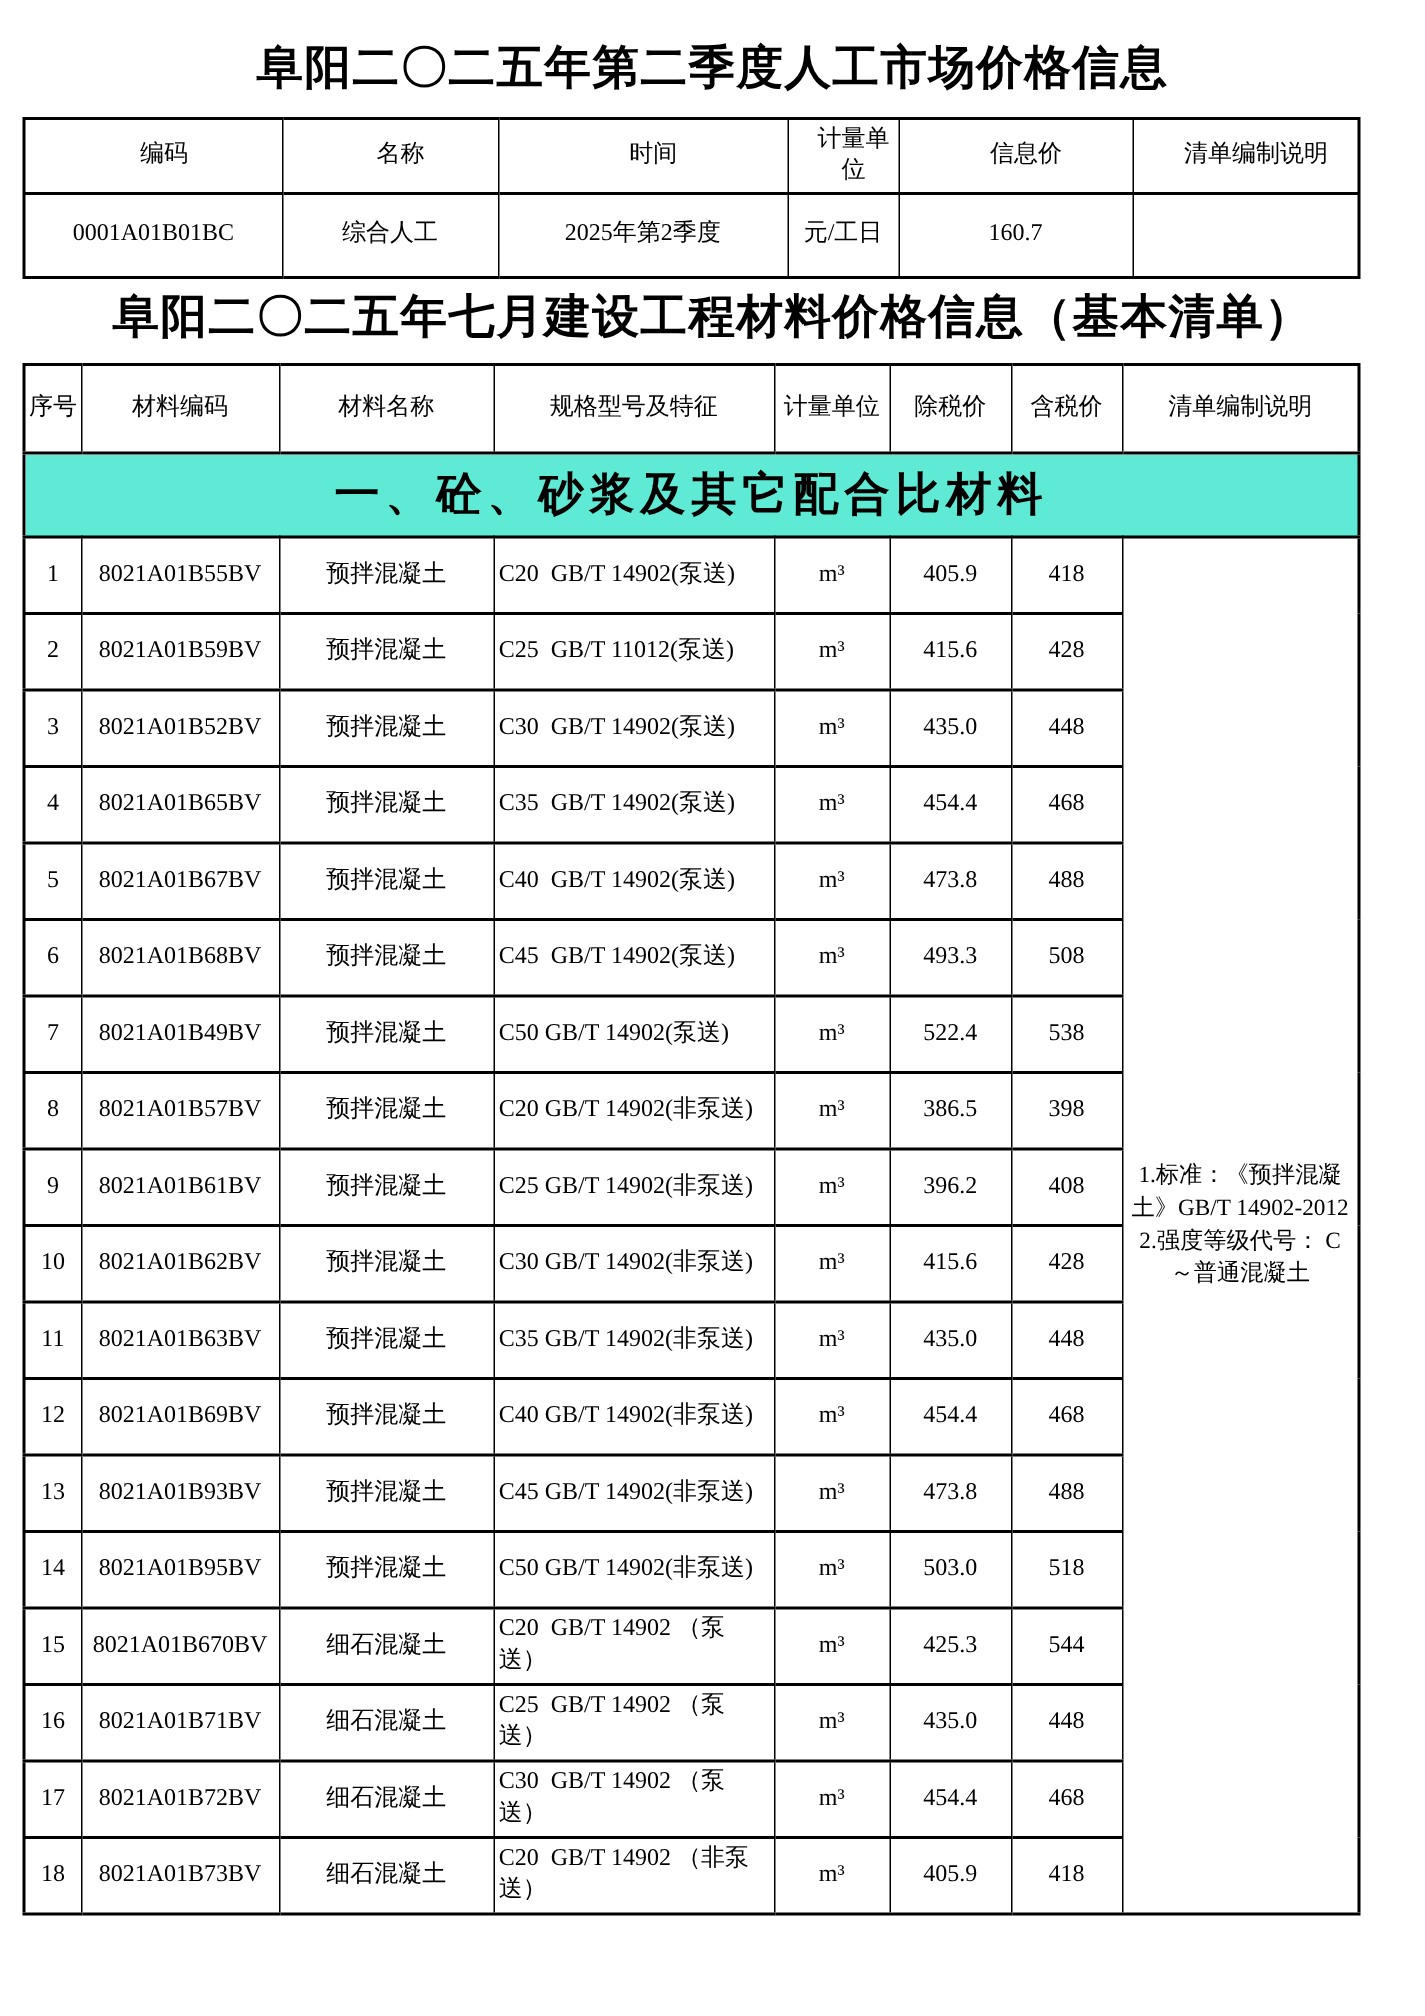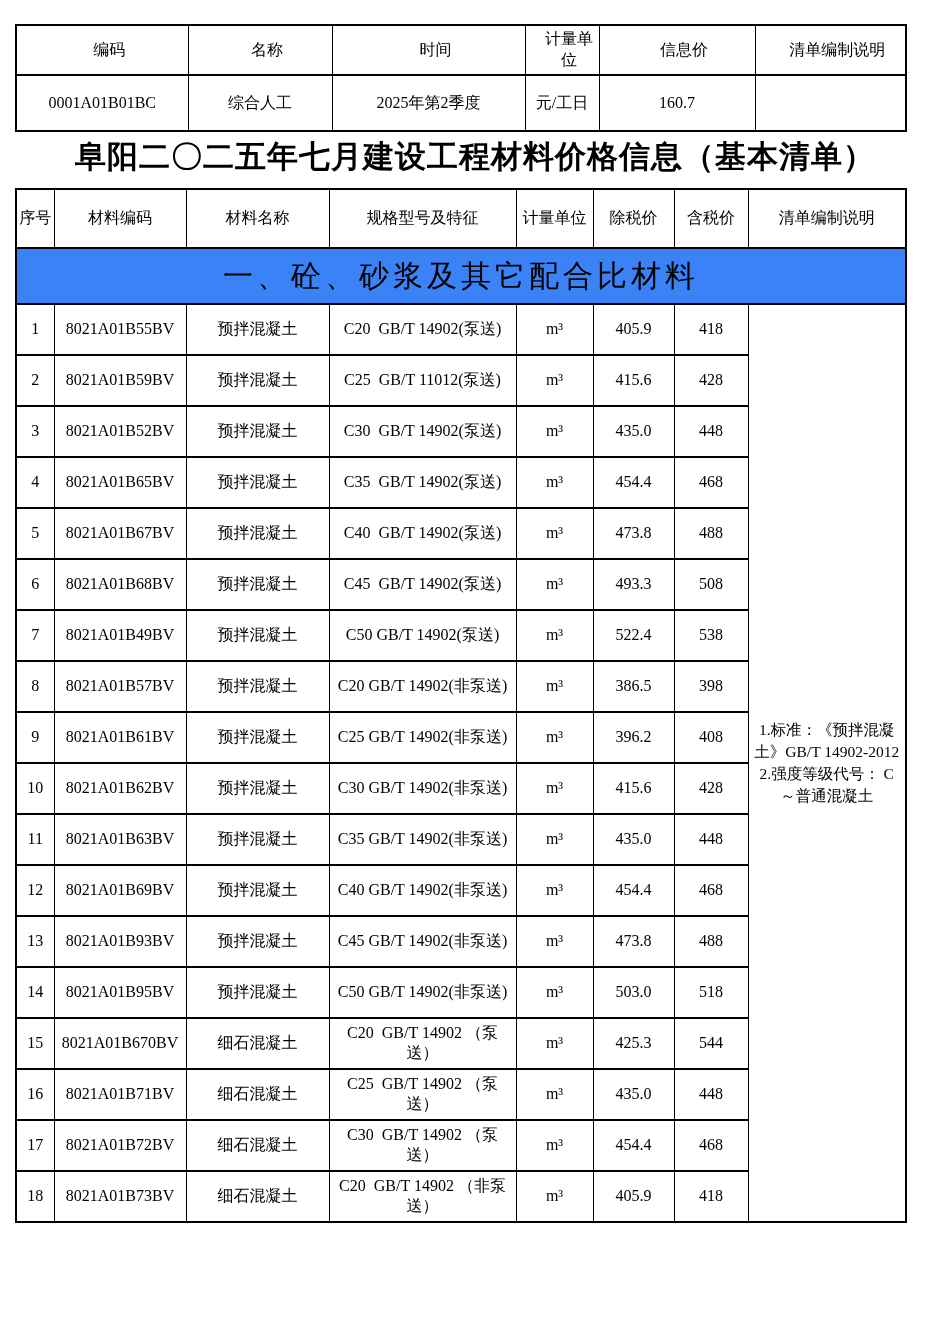--- a/index.html
+++ b/index.html
@@ -45,39 +45,40 @@
   .t1 .data td { height: 54px; margin-left: 45px; }
   .t2 .hdr td { height: 57px; }
   .t2 .section-row td {
     height: 54px;
     font-size: 30px;
     letter-spacing: 4px;
     font-weight: 500;
   }
   .t2 .data td { height: 49px; }
   td.spec {
-    text-align: center;
+    text-align: left;
     padding: 0 3px;
     white-space: pre-wrap;
     word-break: break-all;
   }
   td.note {
     text-align: center;
     vertical-align: middle;
     padding: 2px 5px;
     font-size: 15.5px;
     line-height: 1.4;
     word-break: break-all;
   }
 </style>
 </head>
 <body>
 
 <div class="page">
 
+  <h1 class="doc-title">阜阳二〇二五年第二季度人工市场价格信息</h1>
 
   <table class="t1">
     <colgroup>
       <col style="width:172px">
         <col style="width:144px">
         <col style="width:193px">
       <col style="width:74px">
         <col style="width:156px">
         <col style="width:151px">
     </colgroup>
@@ -119,21 +120,21 @@
         <td>序号</td>
         <td>材料编码</td>
         <td>材料名称</td>
         <td>规格型号及特征</td>
         <td>计量单位</td>
         <td>除税价</td>
         <td>含税价</td>
         <td>清单编制说明</td>
       </tr>
       <tr class="section-row">
-        <td colspan="8" id="section-cell" style="background: #3b82f6;">一、砼、砂浆及其它配合比材料</td>
+        <td colspan="8" id="section-cell" style="background: #5eead4; font-weight: bold;">一、砼、砂浆及其它配合比材料</td>
       </tr>
     <tr class="data">
           <td>1</td>
           <td>8021A01B55BV</td>
           <td>预拌混凝土</td>
           <td class="spec">C20  GB/T 14902(泵送)</td>
           <td>m³</td>
           <td>405.9</td>
           <td>418</td>
           <td class="note" rowspan="18">

